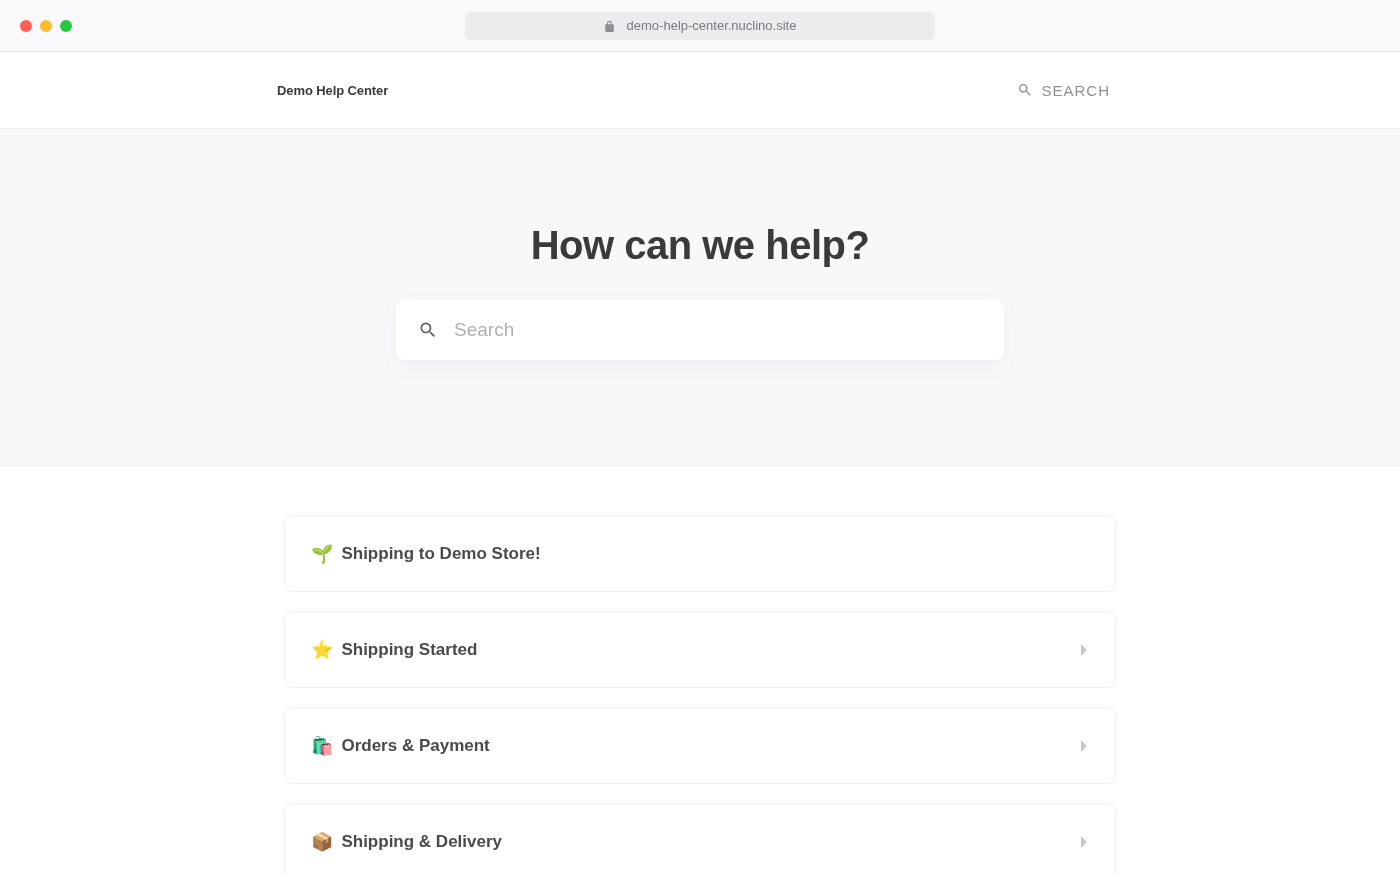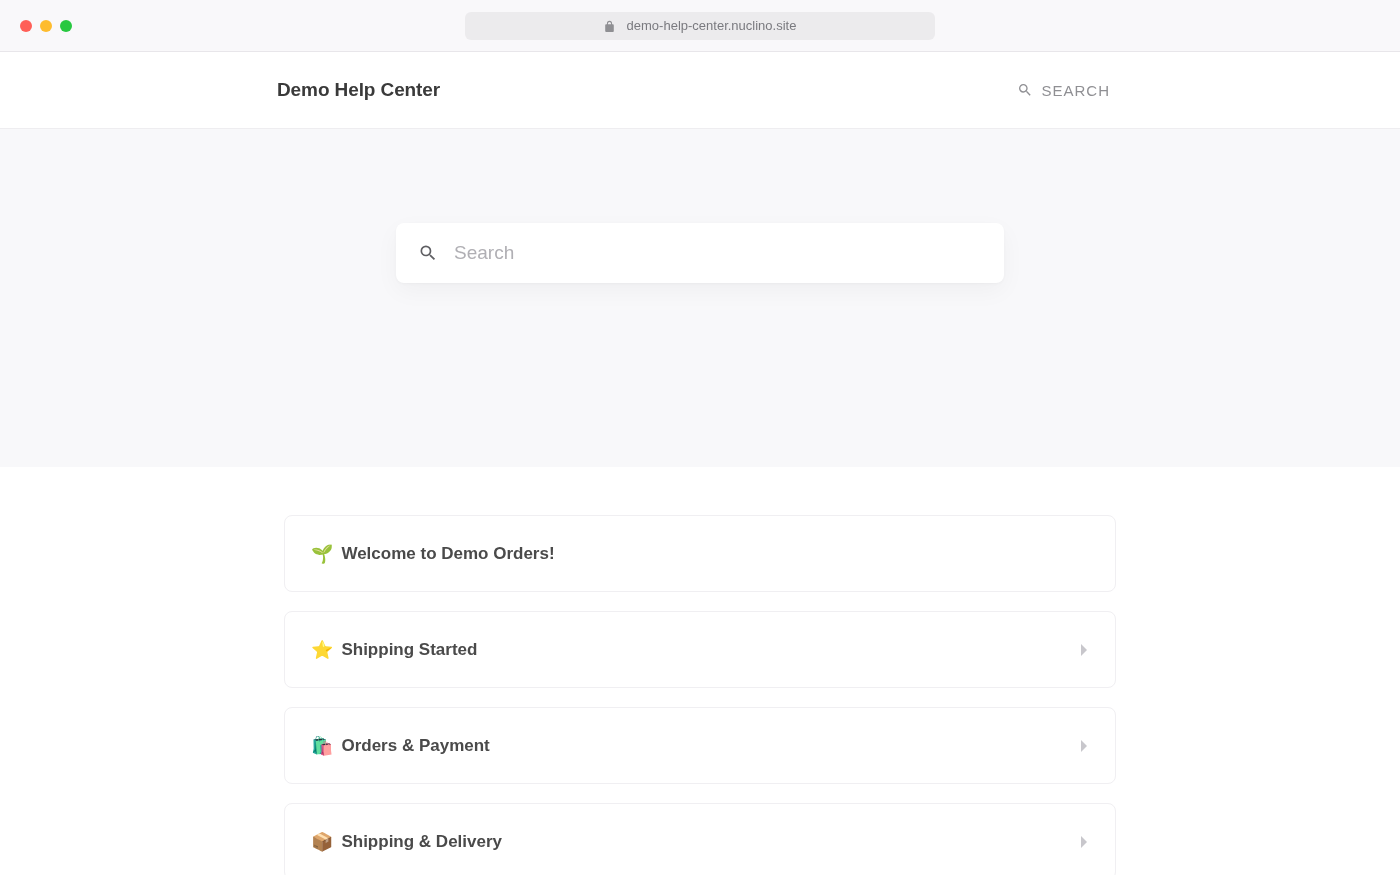--- a/index.html
+++ b/index.html
@@ -56,21 +56,21 @@
     .site-header {
       height: 77px;
       border-bottom: 1px solid #eeedf0;
       display: flex;
       align-items: center;
       justify-content: space-between;
       padding: 0 0 0 277px;
       background: #ffffff;
     }
     .site-title {
-      font-size: 19px;
+      font-size: 13px;
       font-weight: 600;
       color: #3a3a3a;
       letter-spacing: -0.1px;
     }
     .search-trigger {
       display: flex;
       align-items: center;
       gap: 8px;
       margin-right: 290px;
       color: #8f8f93;
@@ -175,34 +175,35 @@
   <div class="site-title">Demo Help Center</div>
   <div class="search-trigger">
     <svg class="mag" viewBox="0 0 24 24">
         <path d="M15.5 14h-.79l-.28-.27A6.47 6.47 0 0016 9.5 6.5 6.5 0 109.5 16c1.61 0 3.09-.59 4.23-1.57l.27.28v.79l5 4.99L20.49 19l-4.99-5zm-6 0C7.01 14 5 11.99 5 9.5S7.01 5 9.5 5 14 7.01 14 9.5 11.99 14 9.5 14z"></path>
       </svg>
     <span>SEARCH</span>
   </div>
 </div>
 
 <div class="hero">
+  <h1 class="hero-title">How can we help?</h1>
   <div class="hero-search">
     <svg class="mag" viewBox="0 0 24 24">
         <path d="M15.5 14h-.79l-.28-.27A6.47 6.47 0 0016 9.5 6.5 6.5 0 109.5 16c1.61 0 3.09-.59 4.23-1.57l.27.28v.79l5 4.99L20.49 19l-4.99-5zm-6 0C7.01 14 5 11.99 5 9.5S7.01 5 9.5 5 14 7.01 14 9.5 11.99 14 9.5 14z"></path>
       </svg>
     <input type="text" placeholder="Search" style="">
   </div>
 </div>
 
 <div class="cards">
 
   <div class="card">
     <div class="card-left">
       <span class="card-emoji">🌱</span>
-      <span class="card-title">Welcome to Demo Orders!</span>
+      <span class="card-title">Shipping to Demo Store!</span>
     </div>
   </div>
 
   <div class="card">
     <div class="card-left">
       <span class="card-emoji">⭐</span>
       <span class="card-title">Shipping Started</span>
     </div>
     <svg class="chevron" viewBox="0 0 8 14">
         <path d="M1 1l6 6-6 6"></path>

